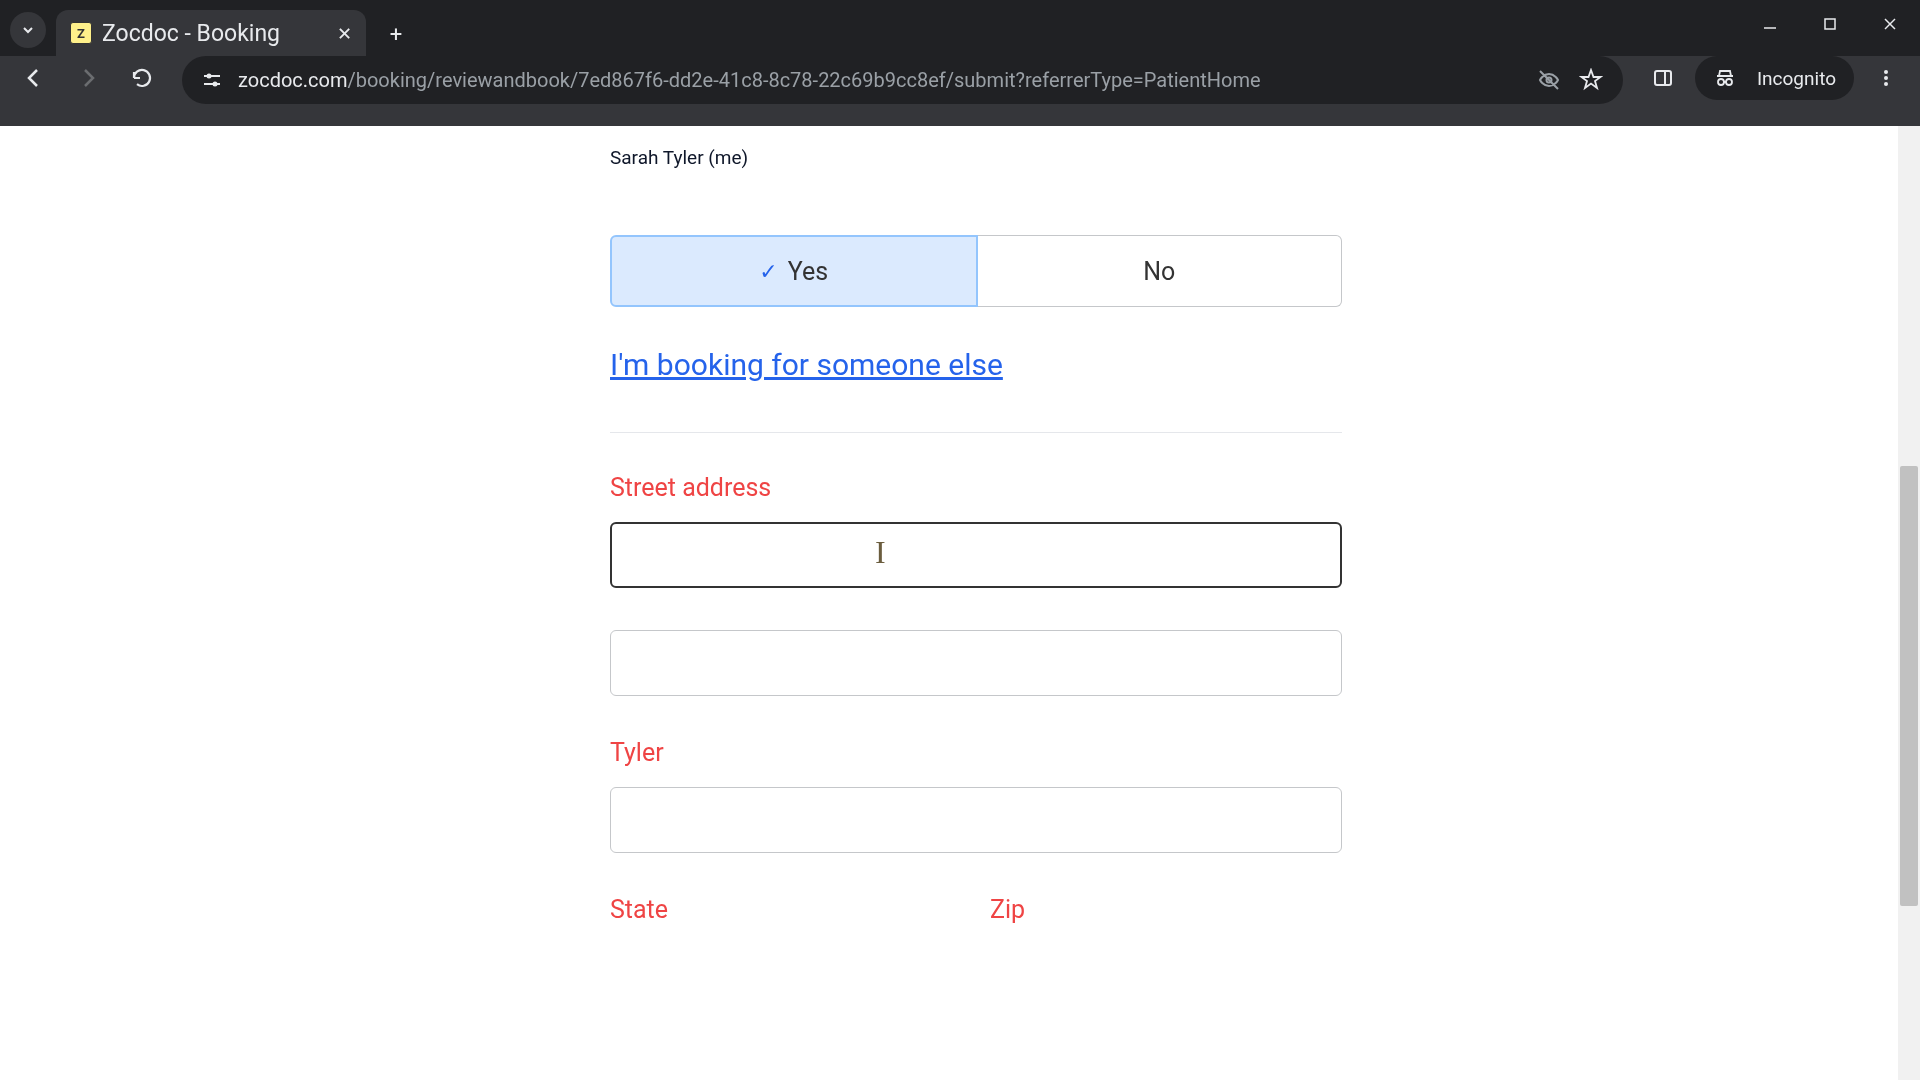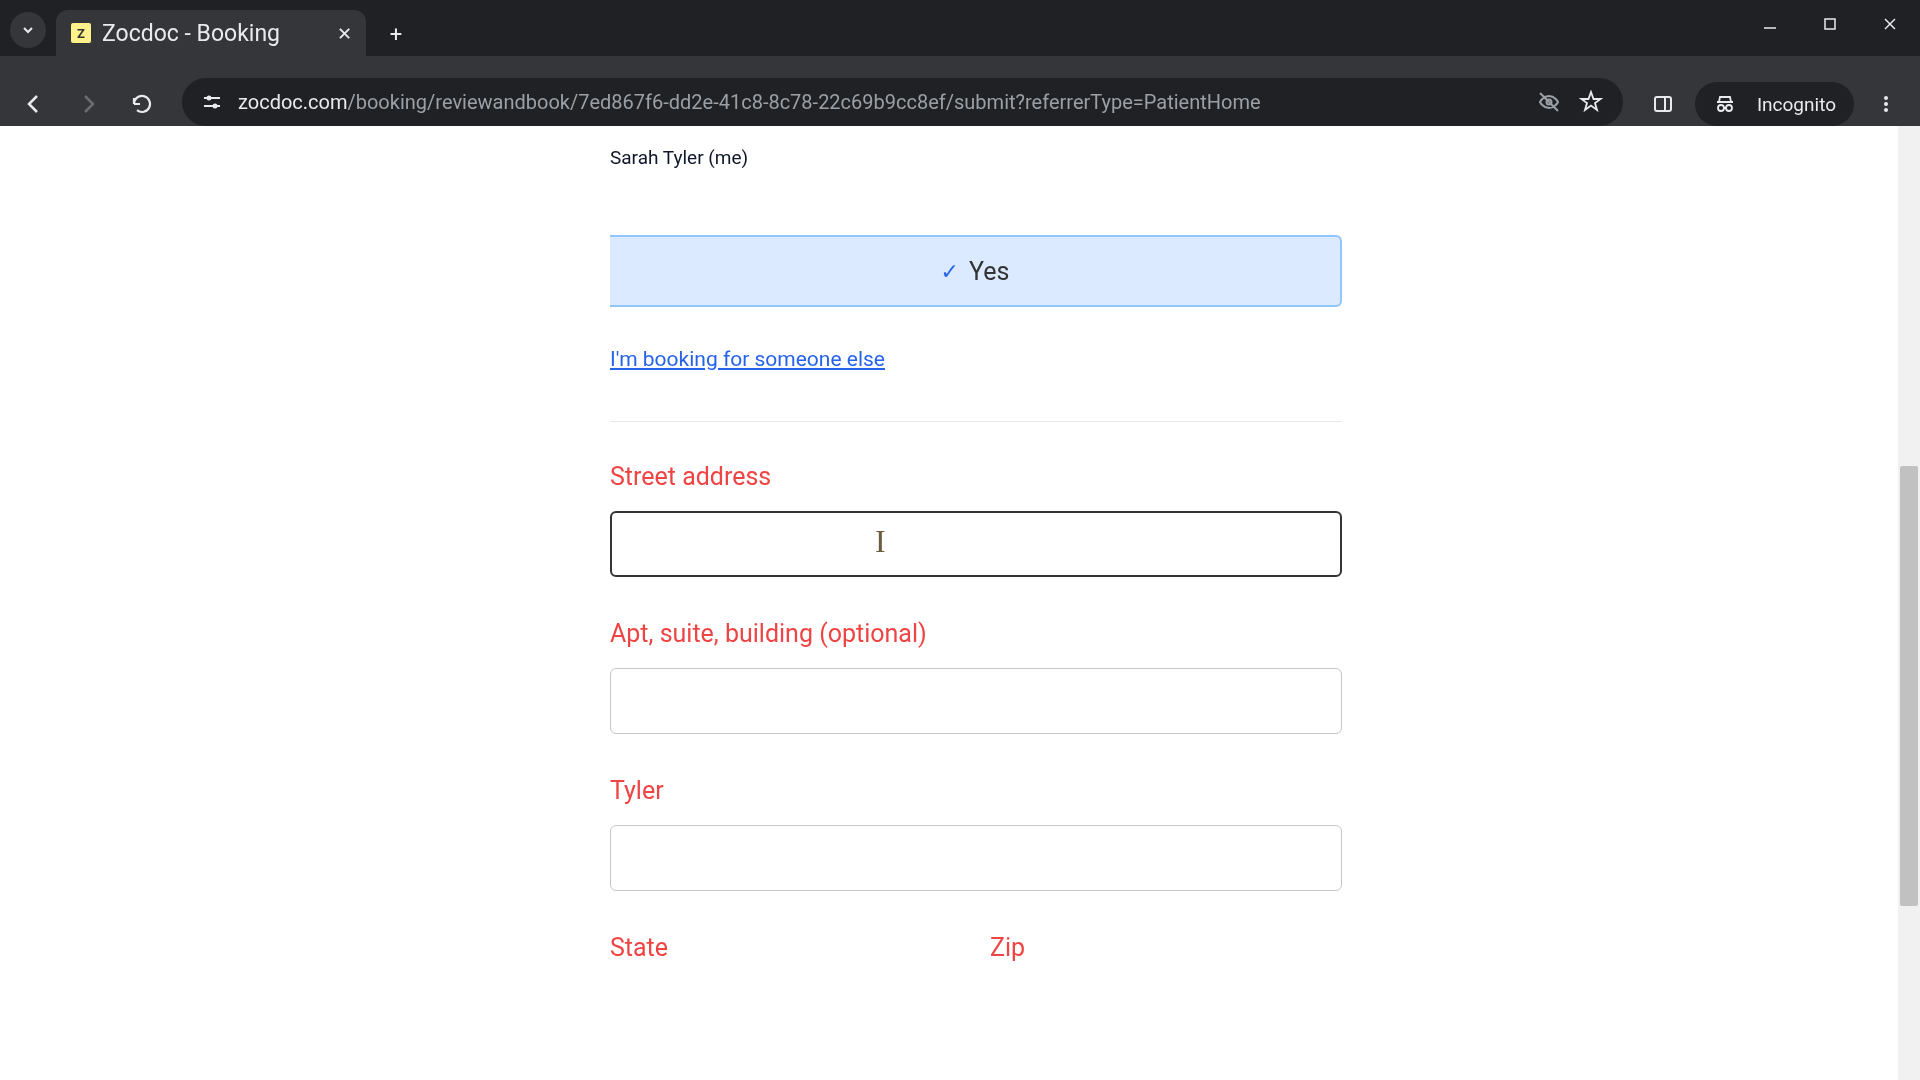--- a/index.html
+++ b/index.html
@@ -94,21 +94,21 @@
       align-items: center;
       justify-content: center;
       color: #e8eaed;
       cursor: pointer;
     }
     
     .toolbar {
       height: 70px;
       background: #35363a;
       display: flex;
-      align-items: flex-end;
+      align-items: flex-start;
       padding: 0 12px;
       gap: 10px;
     }
     .nav-btn {
       width: 44px;
       height: 44px;
       display: flex;
       align-items: center;
       justify-content: center;
       color: #e8eaed;
@@ -233,21 +233,21 @@
     .toggle-btn:last-child { border-radius: 0 6px 6px 0; border-left: none; }
     .toggle-btn.selected {
       background: #dbeafe;
       border-color: #93c5fd;
       border-width: 2px;
     }
     .toggle-btn.selected + .toggle-btn { border-left: none; }
     .check-icon { color: #2563eb; font-size: 22px; }
     .link-text {
       color: #2563eb;
-      font-size: 21px;
+      font-size: 30px;
       text-decoration: underline;
       cursor: pointer;
       display: inline-block;
       margin-bottom: 50px;
     }
     .divider {
       border: none;
       border-top: 1px solid #e5e7eb;
       margin-bottom: 40px;
     }
@@ -396,34 +396,36 @@
     <div class="scrollbar-thumb"></div>
   </div>
   <div class="content-wrap">
     <div class="patient-name">Sarah Tyler (me)</div>
     
     <div class="toggle-group">
       <div class="toggle-btn selected">
         <span class="check-icon">✓</span>
         <span>Yes</span>
       </div>
+      <div class="toggle-btn">
+        <span>No</span>
+      </div>
     </div>
     
     <a class="link-text">I'm booking for someone else</a>
     
     <hr class="divider">
     
     
     <label class="field-label">Street address</label>
     <div style="position:relative">
       <input class="text-input focused" value="" style="">
       <span class="text-cursor" style="left:265px;top:12px">I</span>
     </div>
     
-    <label class="field-label">Apt, suite, building (optional)</label>
     <input class="text-input" value="" style="">
     
     <label class="field-label">Tyler</label>
     <input class="text-input" value="" style="">
     
     <div class="field-row">
       <div class="field-col narrow">
         <label class="field-label">State</label>
 
       </div>

